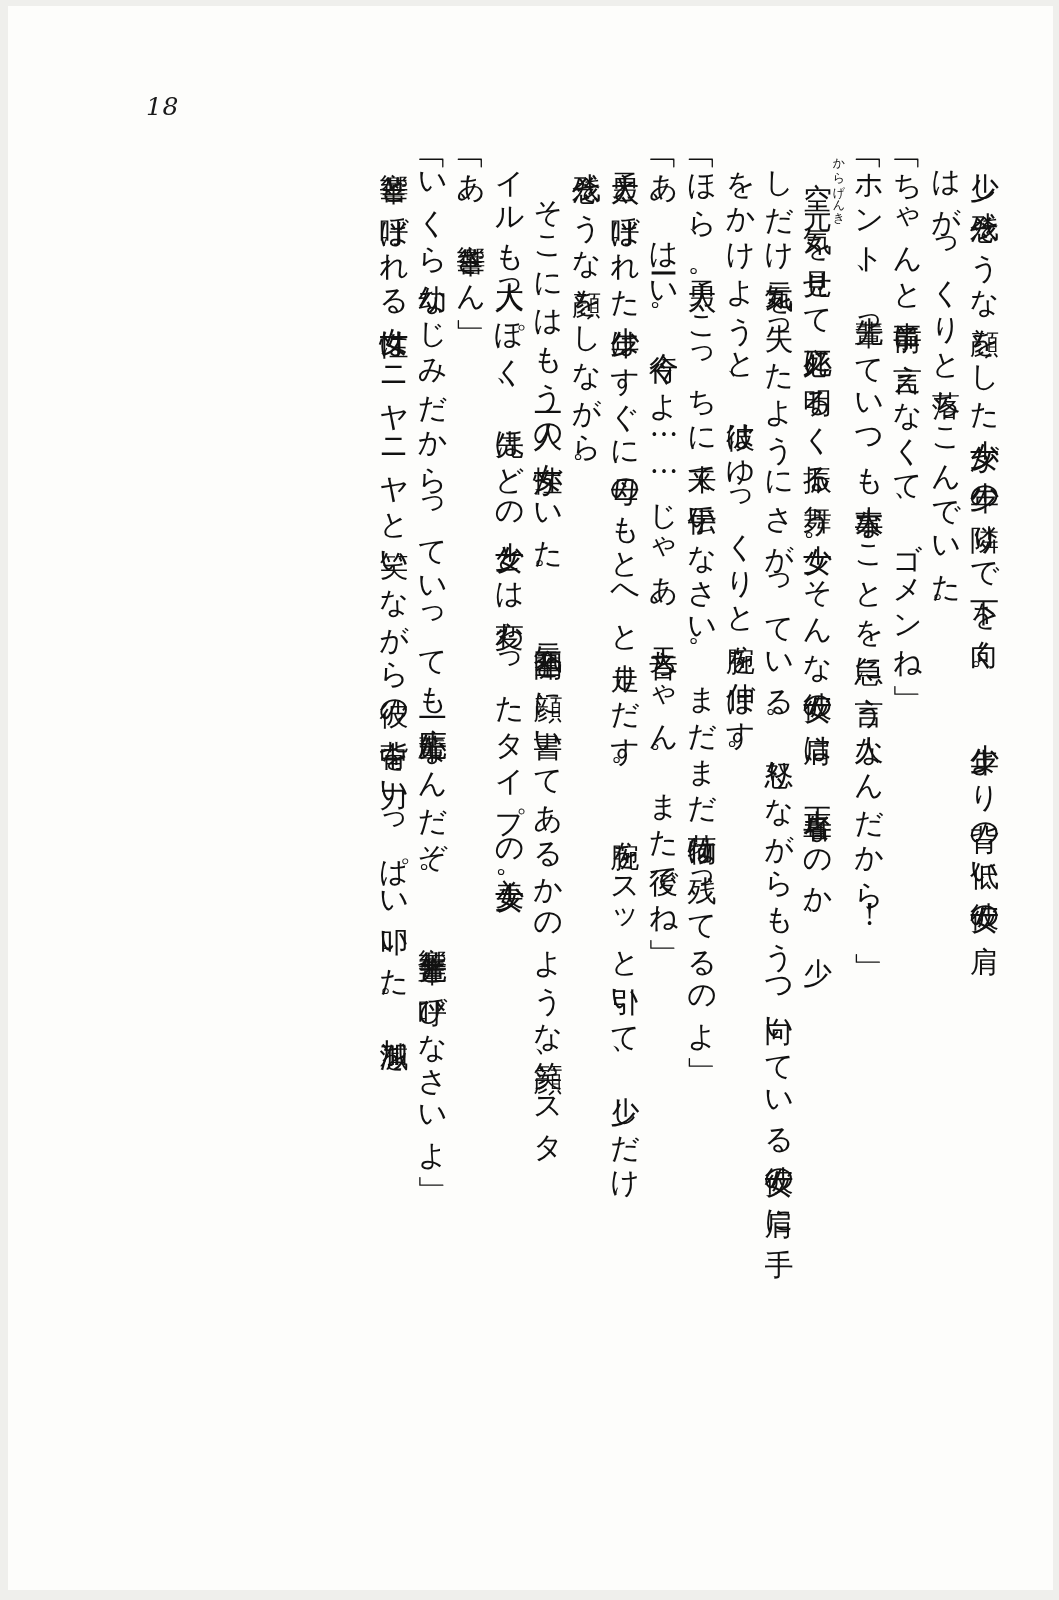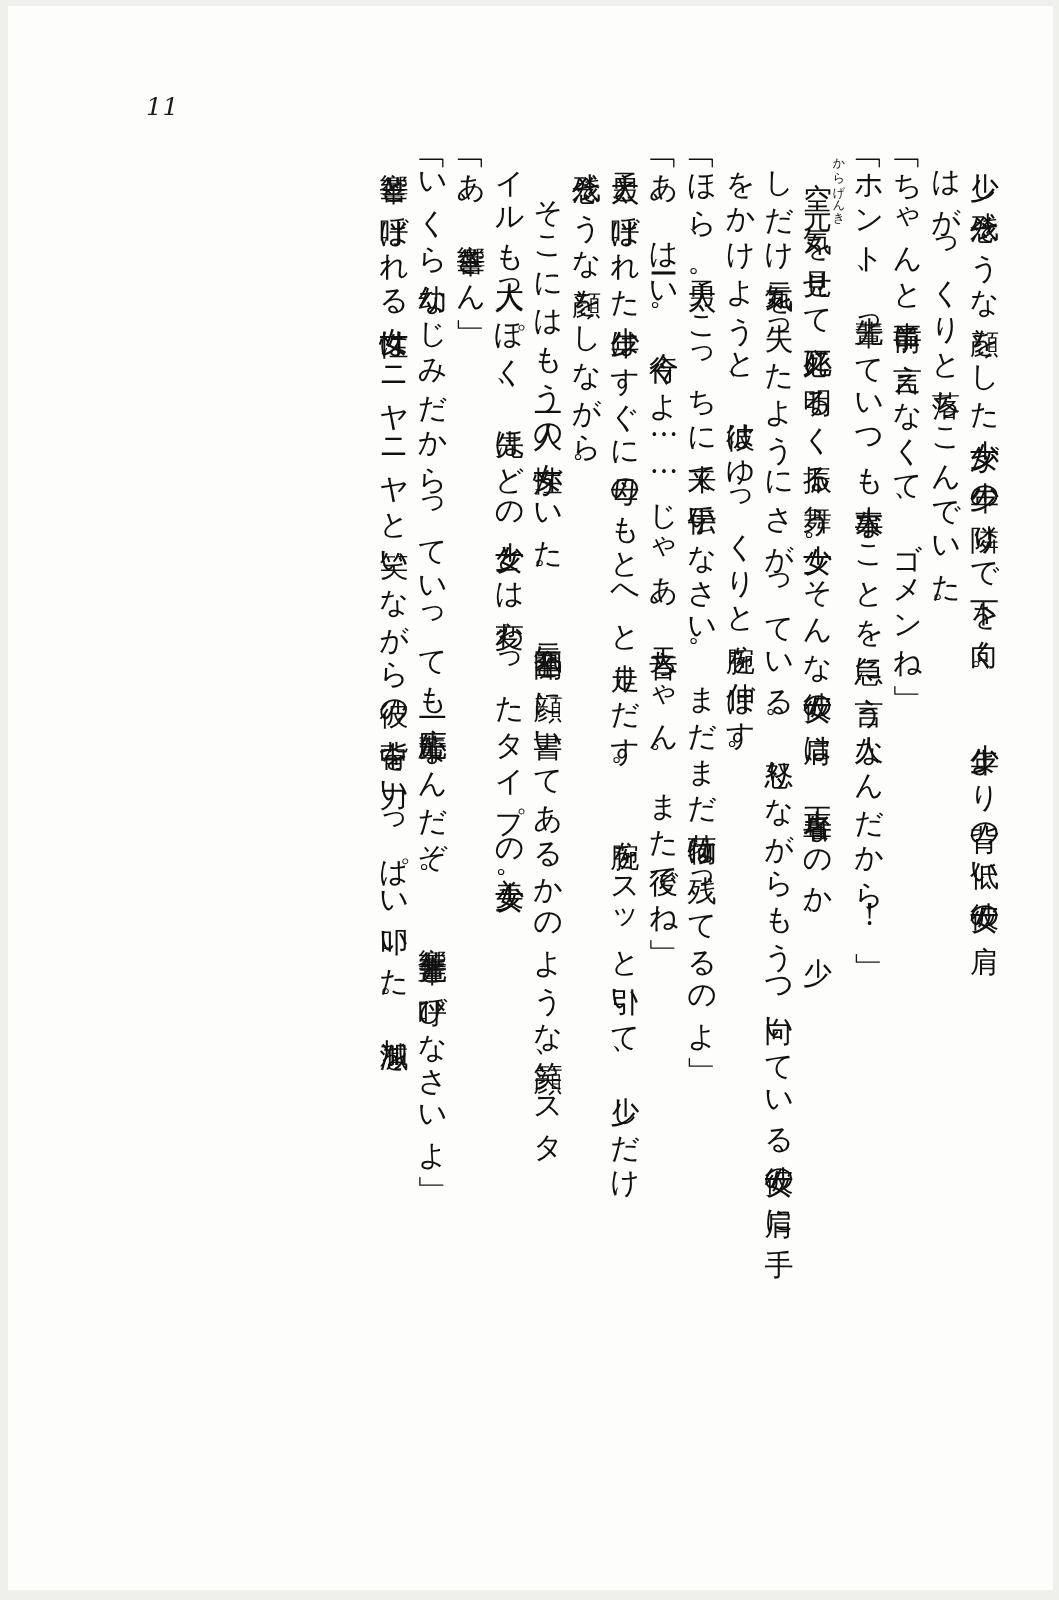--- a/index.html
+++ b/index.html
@@ -79,21 +79,21 @@
 </style>
 </head>
 <body>
 
 <div class="page">
   <div class="edge-top"></div>
   <div class="edge-bottom"></div>
   <div class="edge-left"></div>
   <div class="edge-right"></div>
 
-  <div class="page-number">11</div>
+  <div class="page-number">18</div>
 
   <div class="text-block">
     <div class="col">少し残念そうな顔をした少女が少年の隣りで下を向く。　少年より背の低い彼女の肩</div>
     <div class="col">はがっくりと落ちこんでいた。</div>
     <div class="col">「ちゃんと事前に言えなくて、ゴメンね」</div>
     <div class="col">「ホント、先輩っていつも大事なことを急に言う人なんだから!」</div>
     <div class="col"><ruby>空元気<rt>からげんき</rt></ruby>を見せて必死に明るく振る舞う少女。そんな彼女の肩は、正直者なのか、少</div>
     <div class="col">しだけ元気を失ったようにさがっている。怒りながらもうつ向いている彼女の肩に手</div>
     <div class="col">をかけようと、彼はゆっくりと腕を伸ばす。</div>
     <div class="col">「ほら、勇太。こっちに来て手伝いなさい。まだまだ荷物は残ってるのよ」</div>

